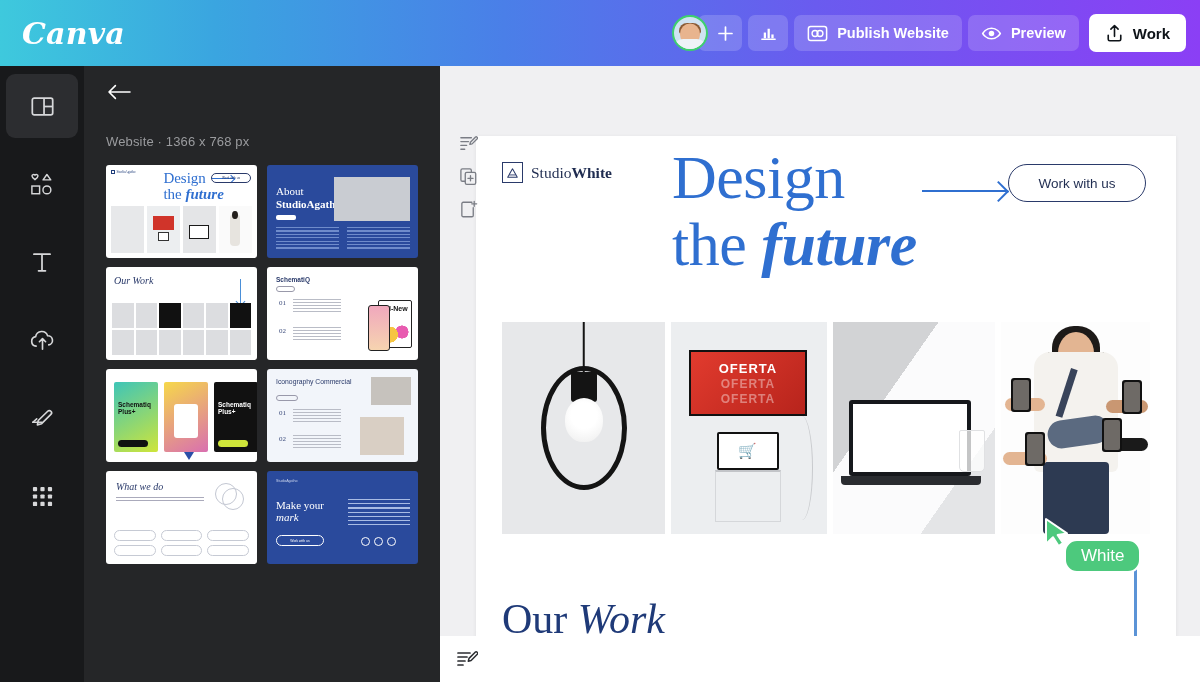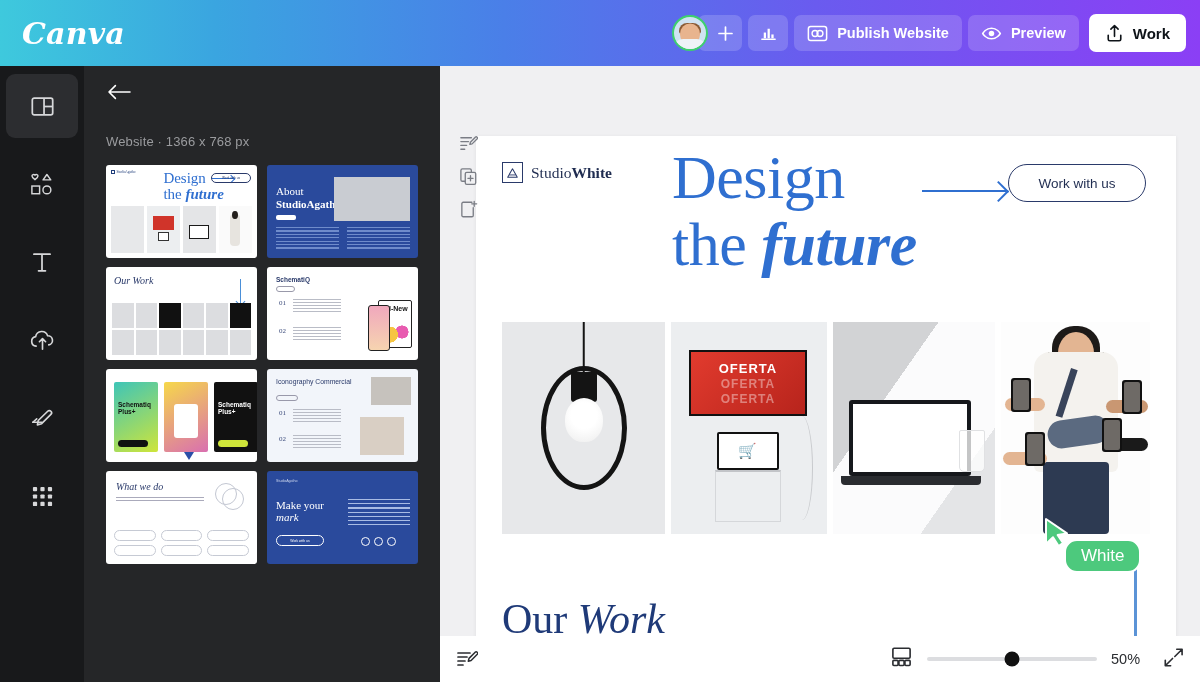--- a/index.html
+++ b/index.html
@@ -624,37 +624,14 @@
   </div>
 
   <div class="bottombar">
     <div class="bnotes">
       <svg width="22" height="22" viewBox="0 0 22 22">
         <path d="M2 5h12M2 9h9M2 13h7M2 17h5" stroke="#2b2d31" stroke-width="1.7" stroke-linecap="round"></path>
         <path d="M19.2 4.2 13 10.4l-.7 2.8 2.8-.7 6.2-6.2a1.5 1.5 0 0 0-2.1-2.1Z" fill="none" stroke="#2b2d31" stroke-width="1.5" stroke-linejoin="round"></path>
       </svg>
     </div>
 
-    <div class="bright">
-      <div>
-        <svg width="23" height="22" viewBox="0 0 24 23">
-          <rect x="3" y="2.4" width="18" height="10.4" rx="1.2" fill="none" stroke="#2b2d31" stroke-width="1.7"></rect>
-          <rect x="3" y="15" width="5.4" height="5.4" rx="1" fill="none" stroke="#2b2d31" stroke-width="1.7"></rect>
-          <rect x="9.3" y="15" width="5.4" height="5.4" rx="1" fill="none" stroke="#2b2d31" stroke-width="1.7"></rect>
-          <rect x="15.6" y="15" width="5.4" height="5.4" rx="1" fill="none" stroke="#2b2d31" stroke-width="1.7"></rect>
-        </svg>
-      </div>
-
-      <div class="slider">
-        <div class="knob"></div>
-      </div>
-
-      <div class="zoomlbl">50%</div>
-
-      <div>
-        <svg width="21" height="21" viewBox="0 0 22 22">
-          <path d="M20 2.4 12.4 10M20 2.4h-5.6M20 2.4V8" fill="none" stroke="#2b2d31" stroke-width="1.7" stroke-linecap="round" stroke-linejoin="round"></path>
-          <path d="M2.4 19.6 10 12M2.4 19.6h5.6M2.4 19.6V14" fill="none" stroke="#2b2d31" stroke-width="1.7" stroke-linecap="round" stroke-linejoin="round"></path>
-        </svg>
-      </div>
-    </div>
   </div>
 </div>
 
 </body></html>

